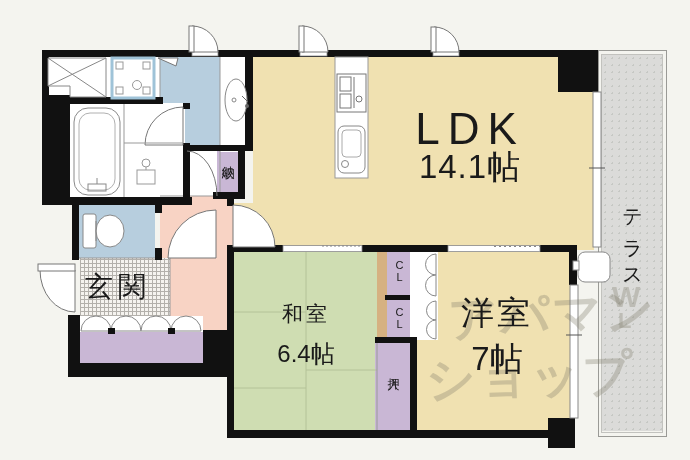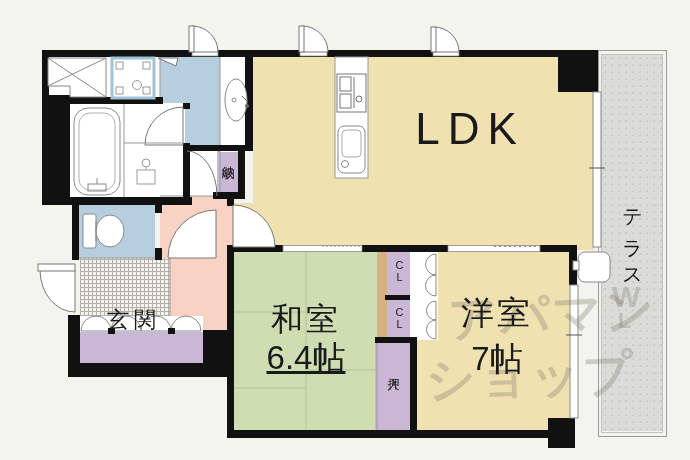--- a/index.html
+++ b/index.html
@@ -233,28 +233,29 @@
       <rect x="573" y="261" width="6" height="9"></rect>
     </g>
   </svg>
 
   <div class="wm" style="left:448px;top:282px;font-size:49px;transform:rotate(-3deg);">アパマン</div>
   <div class="wm" style="left:426px;top:344px;font-size:49px;transform:rotate(-2deg);">ショップ</div>
   <div class="wm" style="left:612px;top:280px;font-size:30px;">W</div>
   <div class="wm" style="left:618px;top:308px;font-size:22px;">L</div>
 
   <div class="lbl center room-big" style="left:385px;top:106px;width:170px;">LDK</div>
-
-  <div class="lbl center" style="left:232px;top:303px;width:148px;font-size:32px;letter-spacing:3px;">和室</div>
-  <div class="lbl center" style="left:232px;top:341px;width:148px;font-size:33px;text-decoration:underline;">6.4帖</div>
+  <div class="lbl center room-size" style="left:385px;top:150px;width:170px;font-size:33px;">14.1帖</div>
+
+  <div class="lbl center" style="left:232px;top:303px;width:148px;font-size:21px;letter-spacing:3px;">和室</div>
+  <div class="lbl center" style="left:232px;top:341px;width:148px;font-size:24px;">6.4帖</div>
 
   <div class="lbl center" style="left:418px;top:296px;width:158px;font-size:33px;letter-spacing:3px;">洋室</div>
   <div class="lbl center" style="left:418px;top:342px;width:158px;font-size:33px;">7帖</div>
 
-  <div class="lbl center" style="left:92px;top:272px;width:84px;font-size:22px;letter-spacing:5px;margin-top:36px;">玄関</div>
+  <div class="lbl center" style="left:76px;top:272px;width:84px;font-size:28px;letter-spacing:5px;">玄関</div>
 
   <div class="lbl vert" style="left:221px;top:156px;font-size:13px;">収納</div>
   <div class="lbl vert" style="left:393px;top:259px;font-size:11px;">CL</div>
   <div class="lbl vert" style="left:393px;top:306px;font-size:11px;">CL</div>
   <div class="lbl vert" style="left:387px;top:368px;font-size:12px;">押入</div>
 
   <div class="lbl vert" style="left:622px;top:196px;font-size:20px;letter-spacing:7px;">テラス</div>
 </div>
 
 </body></html>

